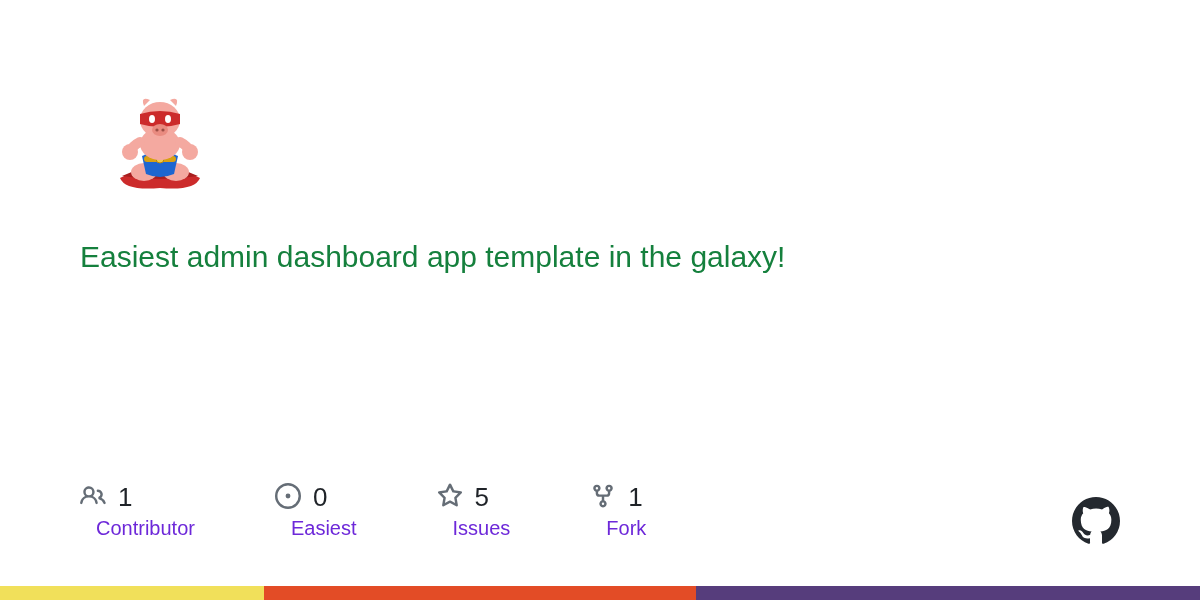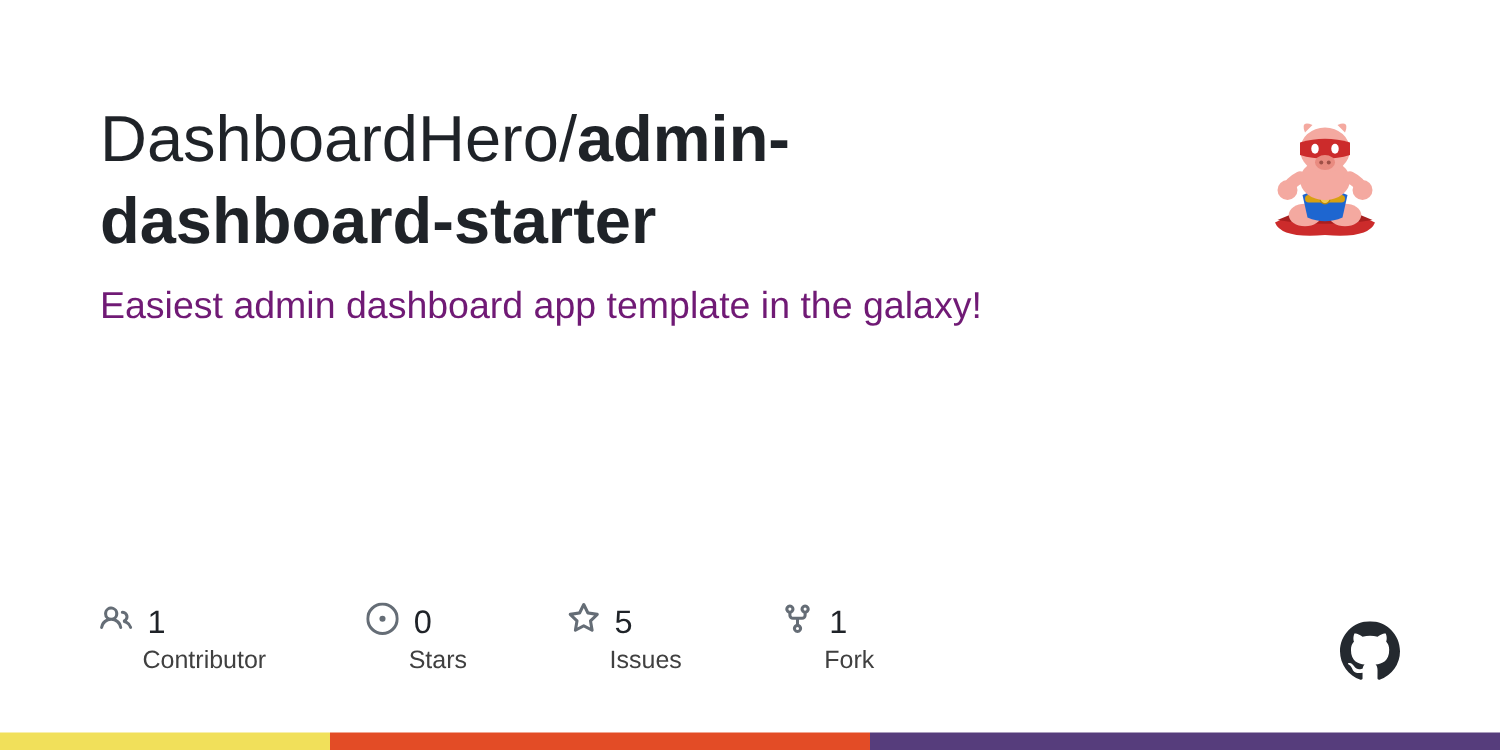--- a/index.html
+++ b/index.html
@@ -36,38 +36,38 @@
     height: 120px;
     border-radius: 6px;
     background: #fff;
     flex-shrink: 0;
     margin-left: 20px;
     margin-top: 6px;
     position: relative;
   }
   .avatar svg { width: 100%; height: 100%; display: block; }
   .description {
-    margin-top: 12px;
+    margin-top: 28px;
     font-size: 30px;
     line-height: 1.5;
-    color: #701a75;
+    color: #15803d;
     max-width: 760px;
   }
   .stats {
     position: absolute;
     left: 80px;
     bottom: 60px;
     display: flex;
     gap: 80px;
   }
   .stat { display: flex; flex-direction: column; }
   .stat-top { display: flex; align-items: center; gap: 12px; }
   .stat-top svg { width: 26px; height: 26px; fill: #656d76; }
   .stat-count { font-size: 26px; color: #1f2328; font-weight: 400; }
-  .stat-label { font-size: 20px; color: #404040; margin-top: 4px; margin-left: 34px; text-align: center; }
+  .stat-label { font-size: 20px; color: #6d28d9; margin-top: 4px; margin-left: 16px; text-align: center; }
   .gh-mark {
     position: absolute;
     right: 80px;
     bottom: 55px;
     width: 48px;
     height: 48px;
   }
   .gh-mark svg { width: 100%; height: 100%; fill: #24292f; }
   .stripe {
     position: absolute;
@@ -76,23 +76,20 @@
     display: flex;
   }
   .stripe div { height: 100%; }
 </style>
 </head>
 <body>
 
 <div class="container">
 
   <div class="title-row">
-    <h1 class="title">
-      <span class="owner">DashboardHero</span><span class="sep">/</span><span class="repo">admin-dashboard-starter</span>
-    </h1>
     <div class="avatar">
       <svg viewBox="0 0 120 120" xmlns="http://www.w3.org/2000/svg">
 
         <path d="M20 92 Q60 70 100 92 Q95 105 60 102 Q25 105 20 92 Z" fill="#cc2b2b"></path>
         <path d="M22 90 Q60 72 98 90 Q60 96 22 90 Z" fill="#a81f1f"></path>
 
         <ellipse cx="44" cy="86" rx="13" ry="9" fill="#f4a9a0"></ellipse>
         <ellipse cx="76" cy="86" rx="13" ry="9" fill="#f4a9a0"></ellipse>
 
         <path d="M42 70 Q60 62 78 70 L74 88 Q60 94 46 88 Z" fill="#1e66d0"></path>
@@ -143,21 +140,21 @@
     <div class="stat">
       <div class="stat-top">
         <span>
           <svg viewBox="0 0 16 16">
               <path d="M8 9.5a1.5 1.5 0 1 0 0-3 1.5 1.5 0 0 0 0 3Z"></path>
               <path d="M8 0a8 8 0 1 1 0 16A8 8 0 0 1 8 0ZM1.5 8a6.5 6.5 0 1 0 13 0 6.5 6.5 0 0 0-13 0Z"></path>
             </svg>
         </span>
         <span class="stat-count">0</span>
       </div>
-      <span class="stat-label">Stars</span>
+      <span class="stat-label">Easiest</span>
     </div>
 
     <div class="stat">
       <div class="stat-top">
         <span>
           <svg viewBox="0 0 16 16">
               <path d="M8 .25a.75.75 0 0 1 .673.418l1.882 3.815 4.21.612a.75.75 0 0 1 .416 1.279l-3.046 2.97.719 4.192a.751.751 0 0 1-1.088.791L8 12.347l-3.766 1.98a.75.75 0 0 1-1.088-.79l.72-4.194L.818 6.374a.75.75 0 0 1 .416-1.28l4.21-.611L7.327.668A.75.75 0 0 1 8 .25Zm0 2.445L6.615 5.5a.75.75 0 0 1-.564.41l-3.097.45 2.24 2.184a.75.75 0 0 1 .216.664l-.528 3.084 2.769-1.456a.75.75 0 0 1 .698 0l2.77 1.456-.53-3.084a.75.75 0 0 1 .216-.664l2.24-2.183-3.096-.45a.75.75 0 0 1-.564-.41L8 2.694Z"></path>
             </svg>
         </span>
         <span class="stat-count">5</span>

